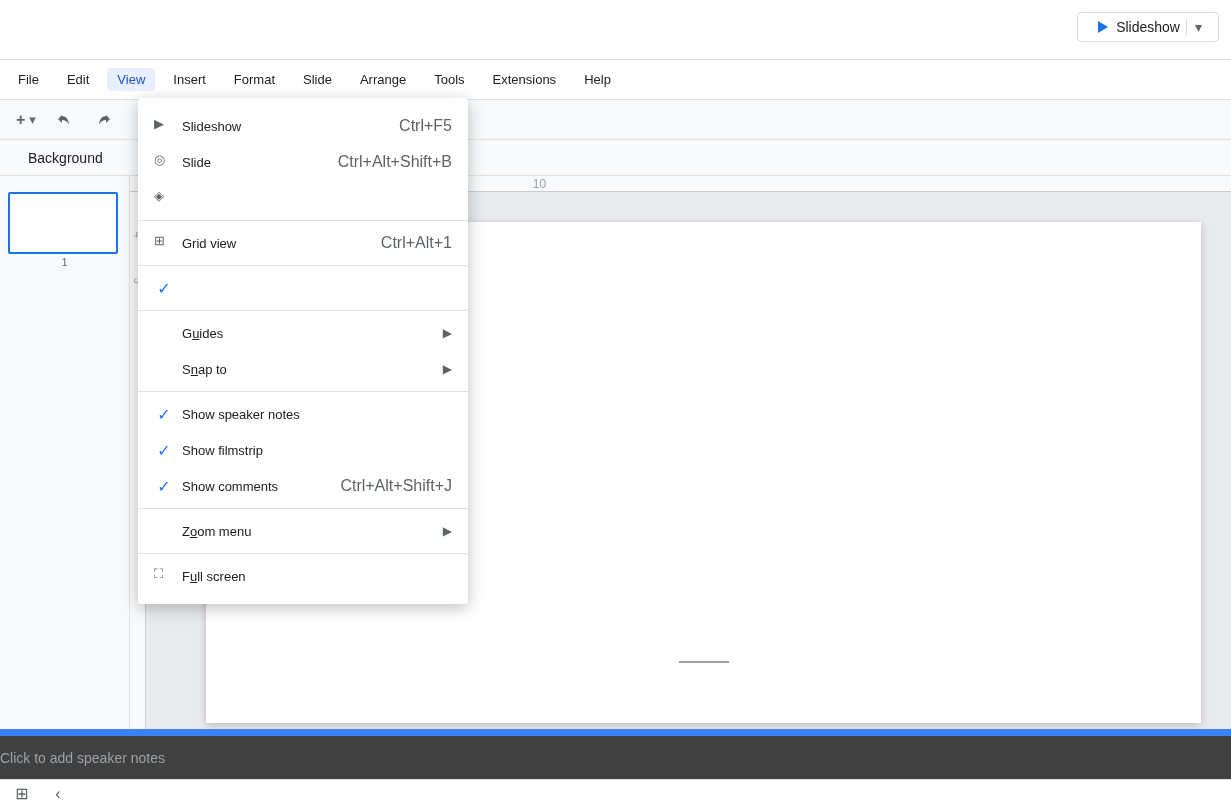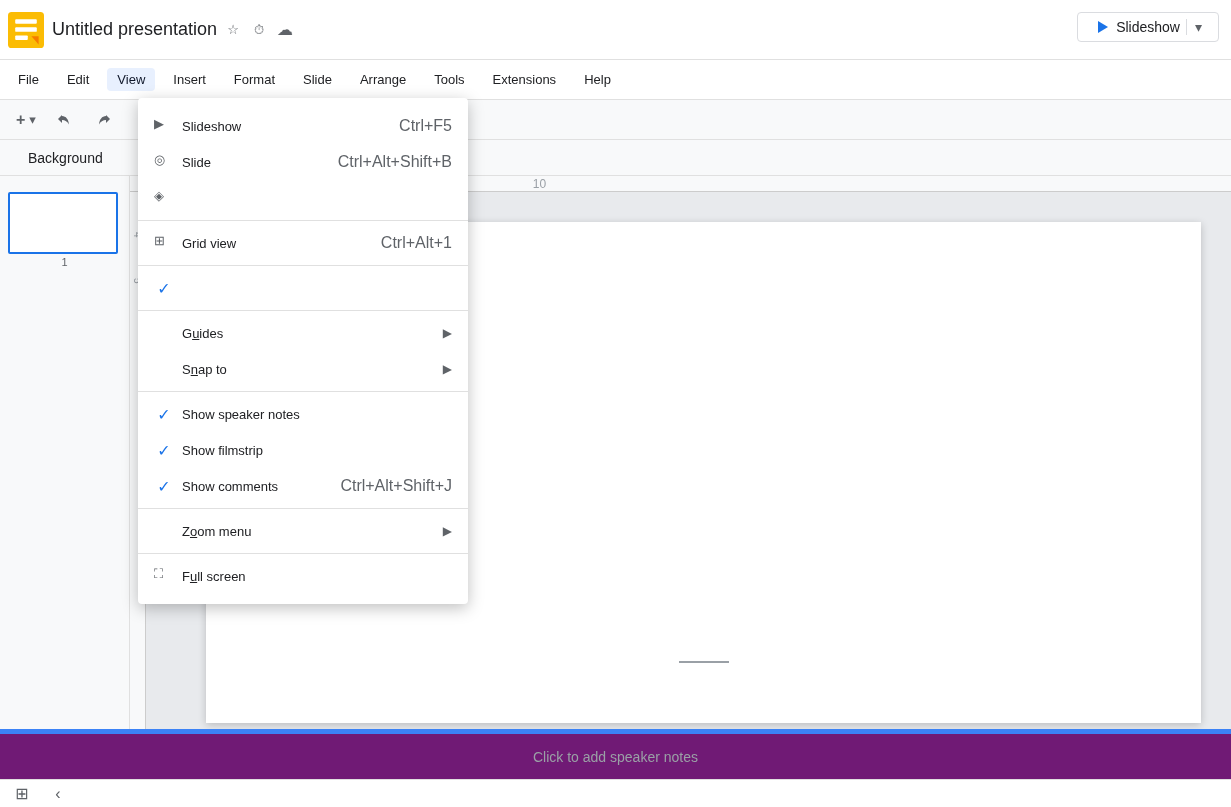--- a/index.html
+++ b/index.html
@@ -61,21 +61,21 @@
       gap: 8px;
     }
     .menu-item {
       padding: 4px 10px;
       border-radius: 4px;
       cursor: pointer;
       color: #202124;
       font-size: 13px;
       white-space: nowrap;
     }
-    .menu-item.active { background: #e8f0fe; color: #0f172a; }
+    .menu-item.active { background: #e8f0fe; color: #1d4ed8; }
 
     
     .toolbar {
       display: flex;
       align-items: center;
       height: 40px;
       background: #f8f9fa;
       border-bottom: 1px solid #e0e0e0;
       padding: 0 8px;
       gap: 4px;
@@ -136,25 +136,25 @@
       font-size: 12px;
     }
 
     
     .speaker-notes {
       position: absolute;
       bottom: 28px;
       left: 0;
       right: 0;
       height: 50px;
-      background: #701a75;
-      border-top: 5px solid #3b82f6;
-      display: flex;
-      align-items: center;
-      justify-content: center;
+      background: #404040;
+      border-top: 7px solid #3b82f6;
+      display: flex;
+      align-items: center;
+      justify-content: flex-start;
       color: #9aa0a6;
       font-size: 14px;
     }
 
     
     .slideshow-btn {
       position: absolute;
       top: 12px;
       right: 12px;
       background: #fff;
@@ -287,38 +287,20 @@
       font-size: 11px;
       color: #5f6368;
       text-align: center;
       margin-top: 2px;
     }
   </style>
 </head>
 <body>
 
 <div class="title-bar">
-  <div class="title-left">
-
-    <svg class="app-logo" viewBox="0 0 40 40">
-      <rect width="40" height="40" rx="4" fill="#fbbc04"></rect>
-      <rect x="8" y="8" width="24" height="5" rx="1" fill="#fff"></rect>
-      <rect x="8" y="17" width="24" height="5" rx="1" fill="#fff"></rect>
-      <rect x="8" y="26" width="14" height="5" rx="1" fill="#fff"></rect>
-      <polygon points="26,27 34,27 34,36" fill="#f57c00"></polygon>
-    </svg>
-    <div class="title-area">
-      <div style="display:flex;align-items:center;gap:6px;">
-        <span class="doc-title">Untitled presentation</span>
-        <span class="title-icon-btn">☆</span>
-        <span class="title-icon-btn">⏱</span>
-        <span class="title-icon-btn" style="font-size:16px;">☁</span>
-      </div>
-    </div>
-  </div>
   <div class="header-actions">
     <button class="header-action-btn" title="Version history">⏱</button>
     <button class="header-action-btn" title="Comments">💬</button>
     <button class="header-action-btn" title="Present">
       <svg width="20" height="20" viewBox="0 0 20 20">
         <rect x="2" y="2" width="16" height="12" rx="2" fill="none" stroke="#5f6368" stroke-width="1.5"></rect>
         <line x1="10" y1="14" x2="10" y2="18" stroke="#5f6368" stroke-width="1.5"></line>
         <line x1="6" y1="18" x2="14" y2="18" stroke="#5f6368" stroke-width="1.5"></line>
       </svg>
     </button>

